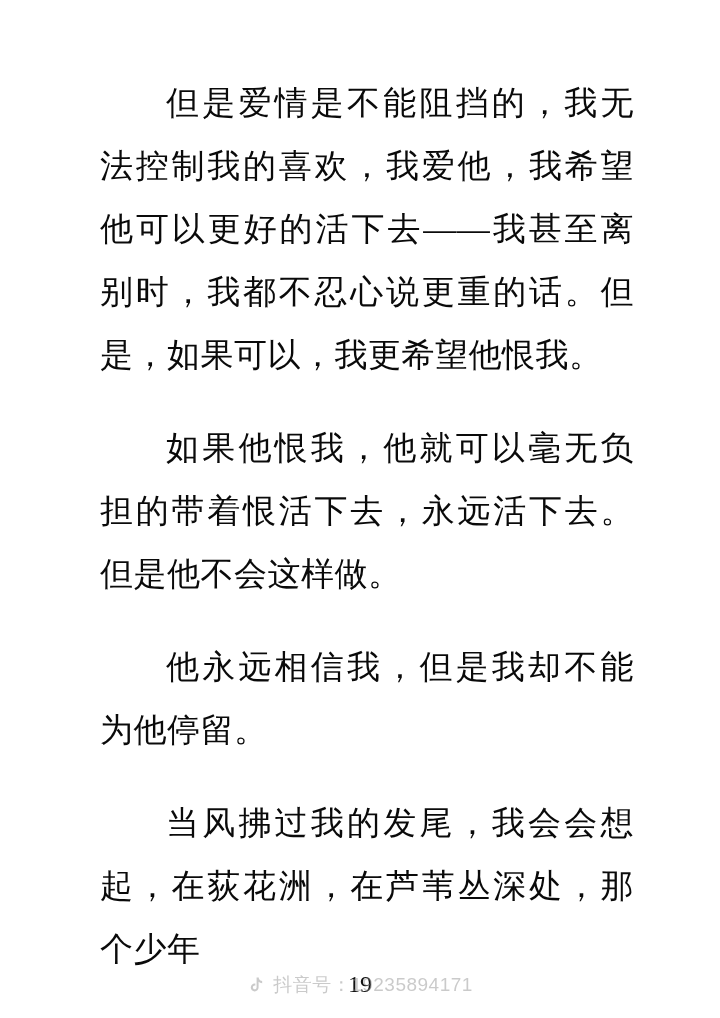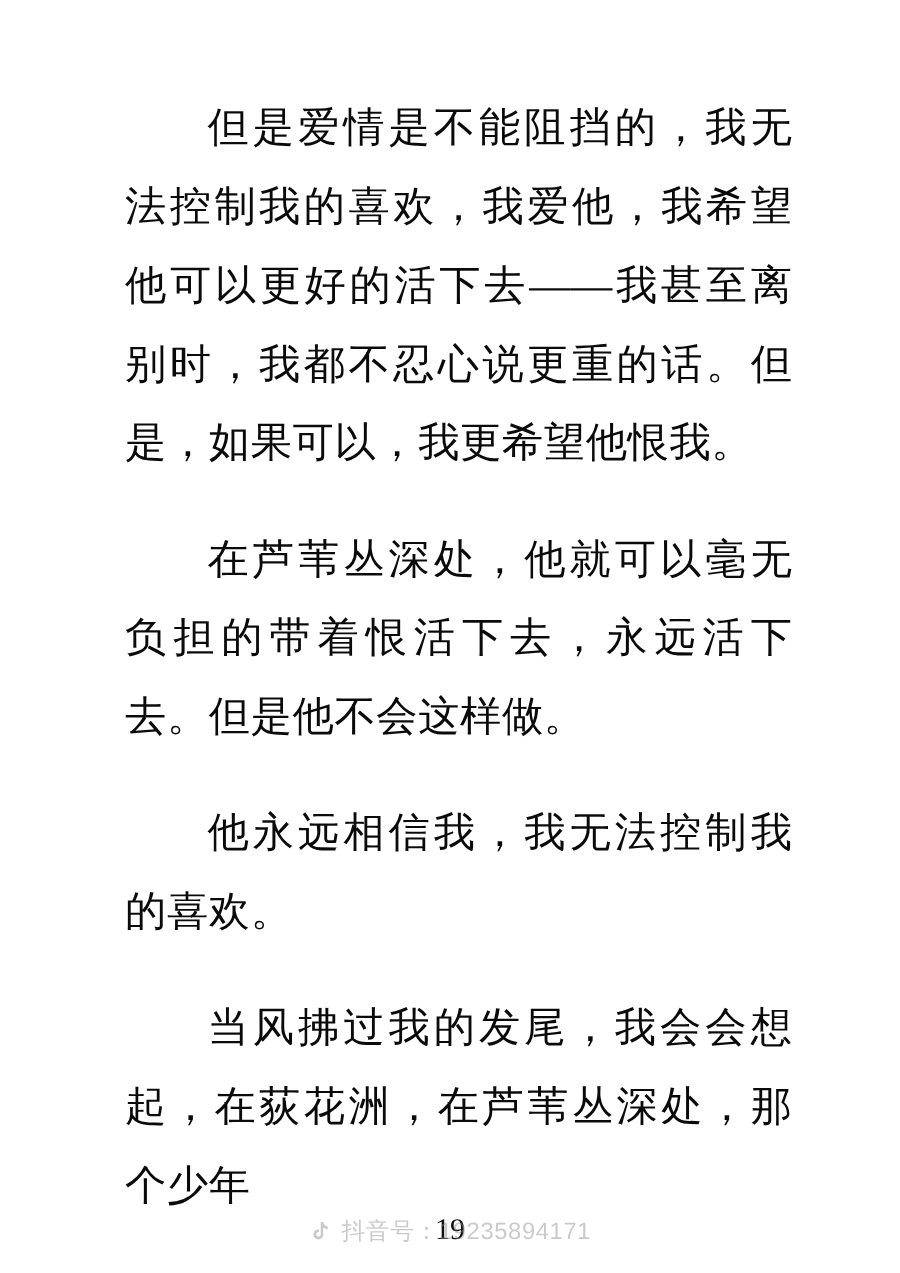--- a/index.html
+++ b/index.html
@@ -71,22 +71,22 @@
     white-space: nowrap;
   }
 </style>
 </head>
 <body>
 
 <div class="page">
 
   <div class="body-text">
     <p class="para">但是爱情是不能阻挡的，我无法控制我的喜欢，我爱他，我希望他可以更好的活下去——我甚至离别时，我都不忍心说更重的话。但是，如果可以，我更希望他恨我。</p>
-    <p class="para">在芦苇丛深处，他就可以毫无负担的带着恨活下去，永远活下去。但是他不会这样做。</p>
-    <p class="para">他永远相信我，我无法控制我的喜欢。</p>
+    <p class="para">如果他恨我，他就可以毫无负担的带着恨活下去，永远活下去。但是他不会这样做。</p>
+    <p class="para">他永远相信我，但是我却不能为他停留。</p>
     <p class="para">当风拂过我的发尾，我会会想起，在荻花洲，在芦苇丛深处，那个少年</p>
   </div>
 
   <div class="page-number">19</div>
 
   <div class="watermark">
     <span class="wm-icon">
       <svg viewBox="0 0 24 24" width="20" height="20" aria-hidden="true">
         <path d="M9.2 10.3c-2.6 0-4.7 2.1-4.7 4.7s2.1 4.7 4.7 4.7 4.7-2.1 4.7-4.7V8.1c1.1 1 2.6 1.7 4.3 1.8V7.3c-1.5-.1-2.8-.9-3.5-2.1-.4-.7-.6-1.4-.6-2.2h-2.6v11.9c0 1.2-1 2.2-2.2 2.2s-2.2-1-2.2-2.2 1-2.2 2.2-2.2c.2 0 .5 0 .7.1v-2.5c-.2 0-.5 0-.8 0z" fill="#8c8c8c"></path>
       </svg>

